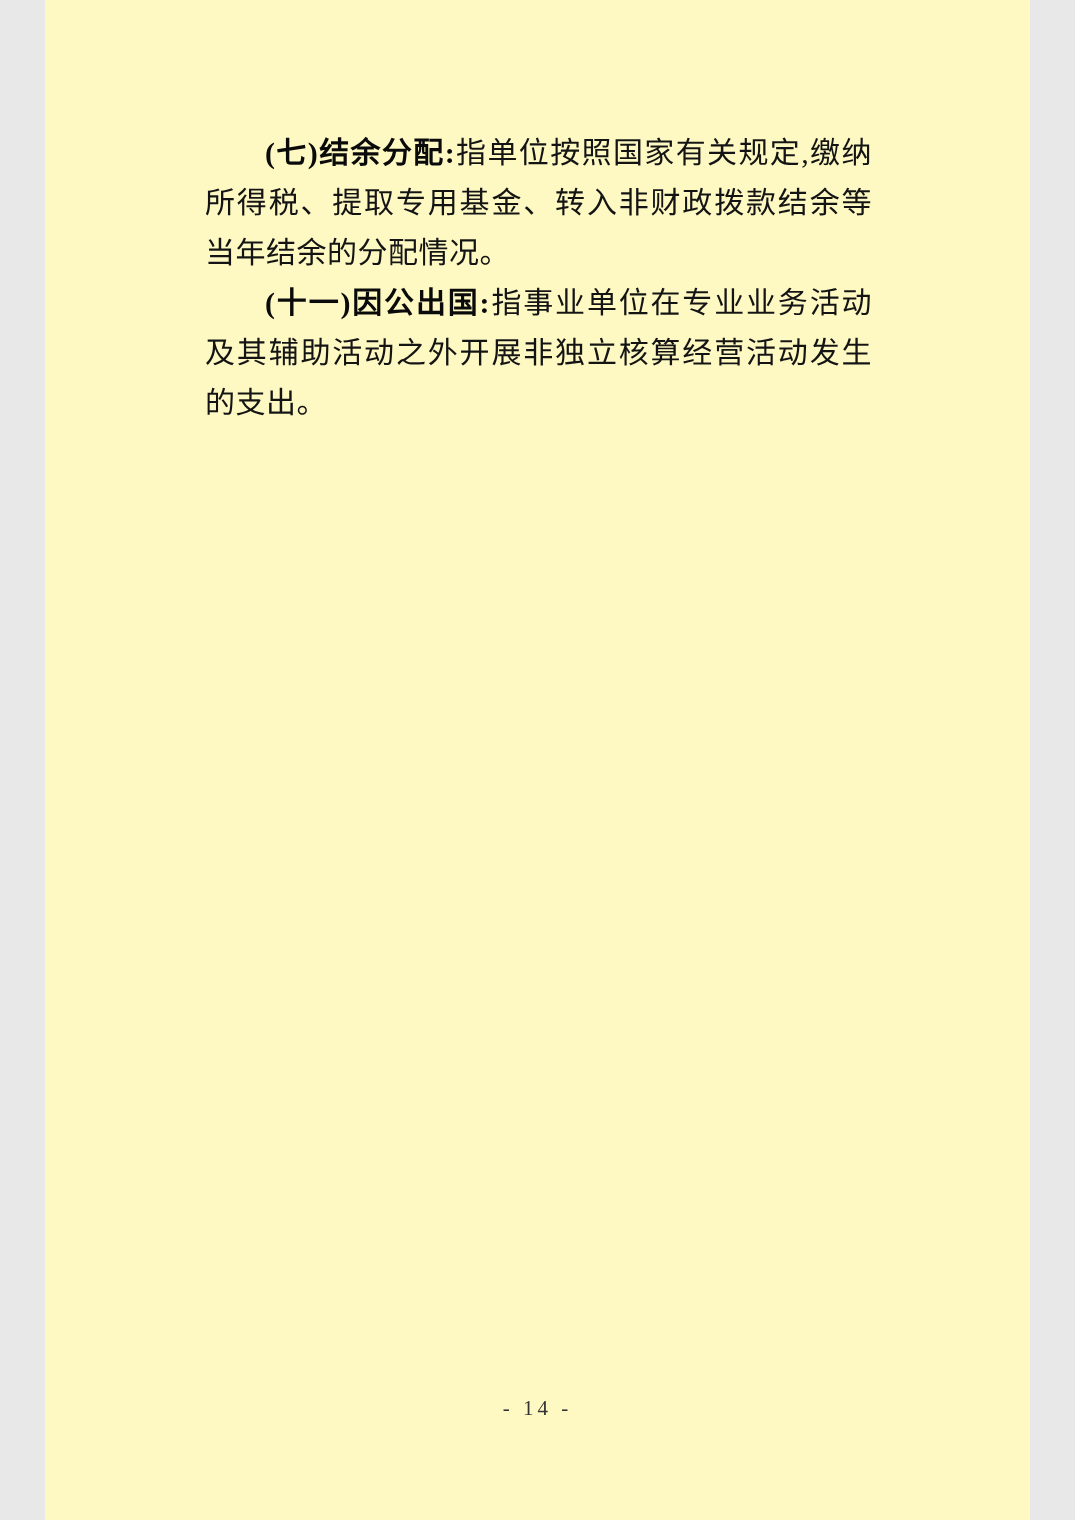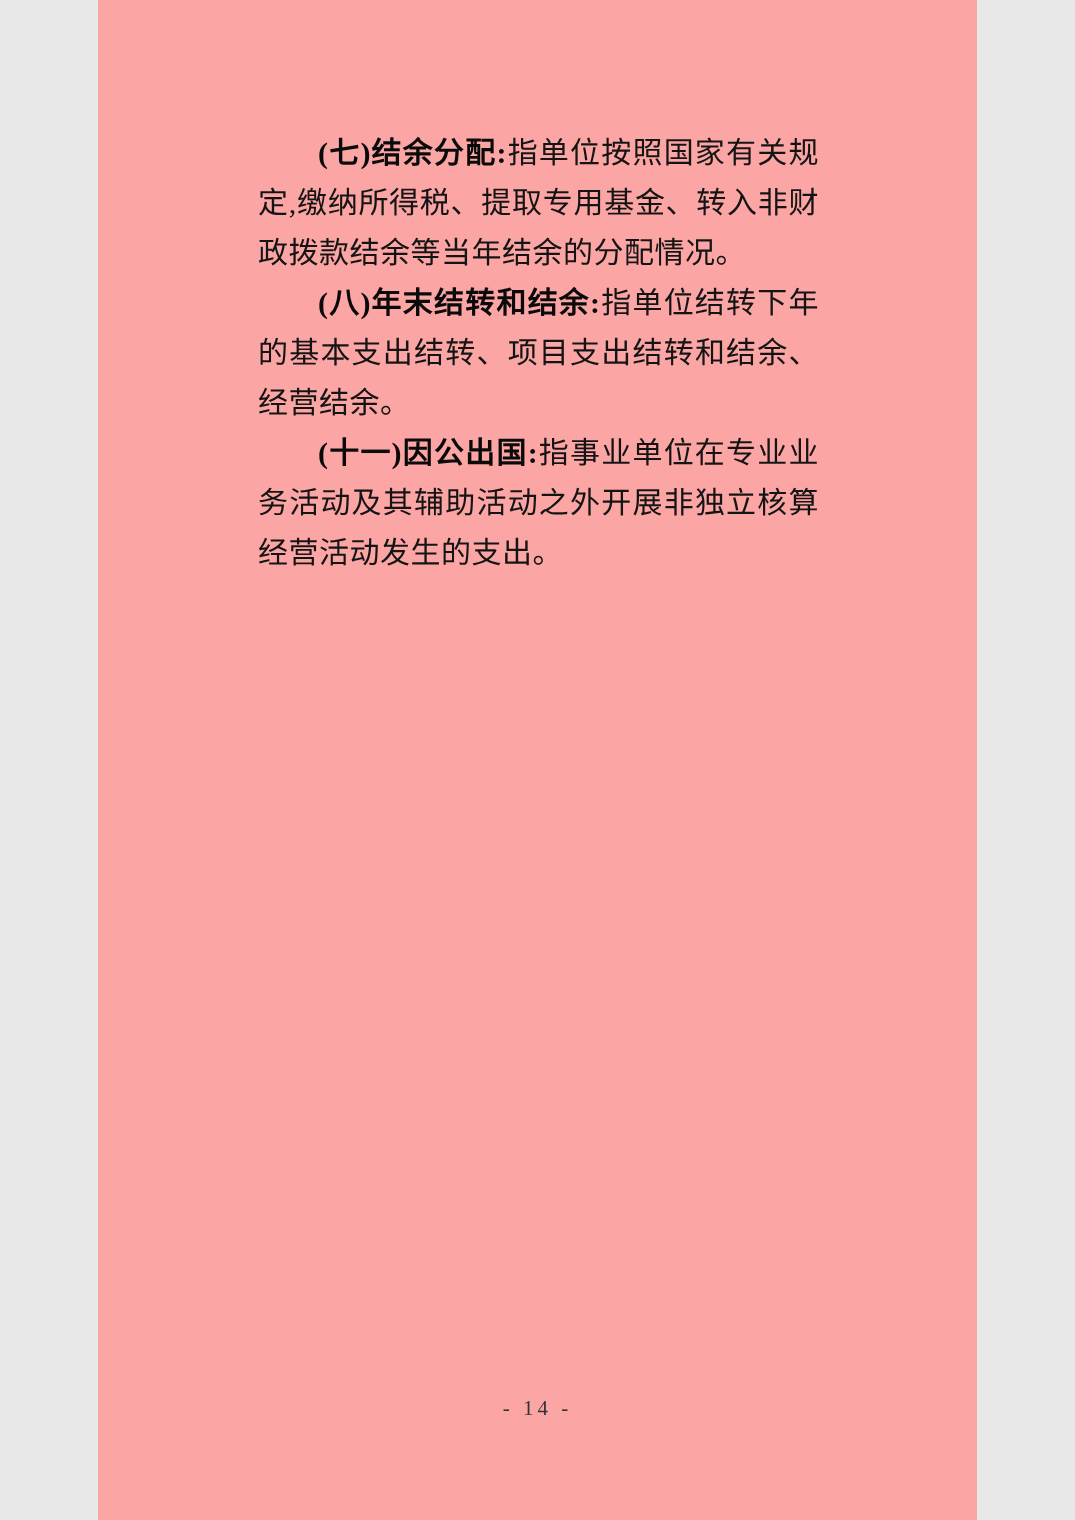--- a/index.html
+++ b/index.html
@@ -3,24 +3,24 @@
 <meta charset="utf-8">
 <style>
   * { margin: 0; padding: 0; box-sizing: border-box; }
 
   html, body {
     background: #e8e8e8;
   }
 
   .page {
     position: relative;
-    width: 879px;
+    width: 985px;
     height: 1520px;
     margin: 0 auto;
-    background: #fca5a5;
+    background: #fef9c3;
     color: #111111;
     font-family: "Liberation Serif", "DejaVu Serif", serif;
     overflow: hidden;
   }
 
   .content {
     position: absolute;
     left: 160px;
     right: 158px;
     top: 128px;
@@ -56,21 +56,20 @@
 </style>
 </head>
 <body>
 
 <div class="page">
 
   <main class="content">
 
     <p class="para"><span class="head">(七)结余分配:</span><span>指单位按照国家有关规定,缴纳所得税、提取专用基金、转入非财政拨款结余等当年结余的分配情况。</span></p>
 
-    <p class="para"><span class="head">(八)年末结转和结余:</span><span>指单位结转下年的基本支出结转、项目支出结转和结余、经营结余。</span></p>
 
 
 
     <p class="para"><span class="head">(十一)因公出国:</span><span>指事业单位在专业业务活动及其辅助活动之外开展非独立核算经营活动发生的支出。</span></p>
 
 
   </main>
 
   <footer class="footer">
     <span>- 14 -</span>

